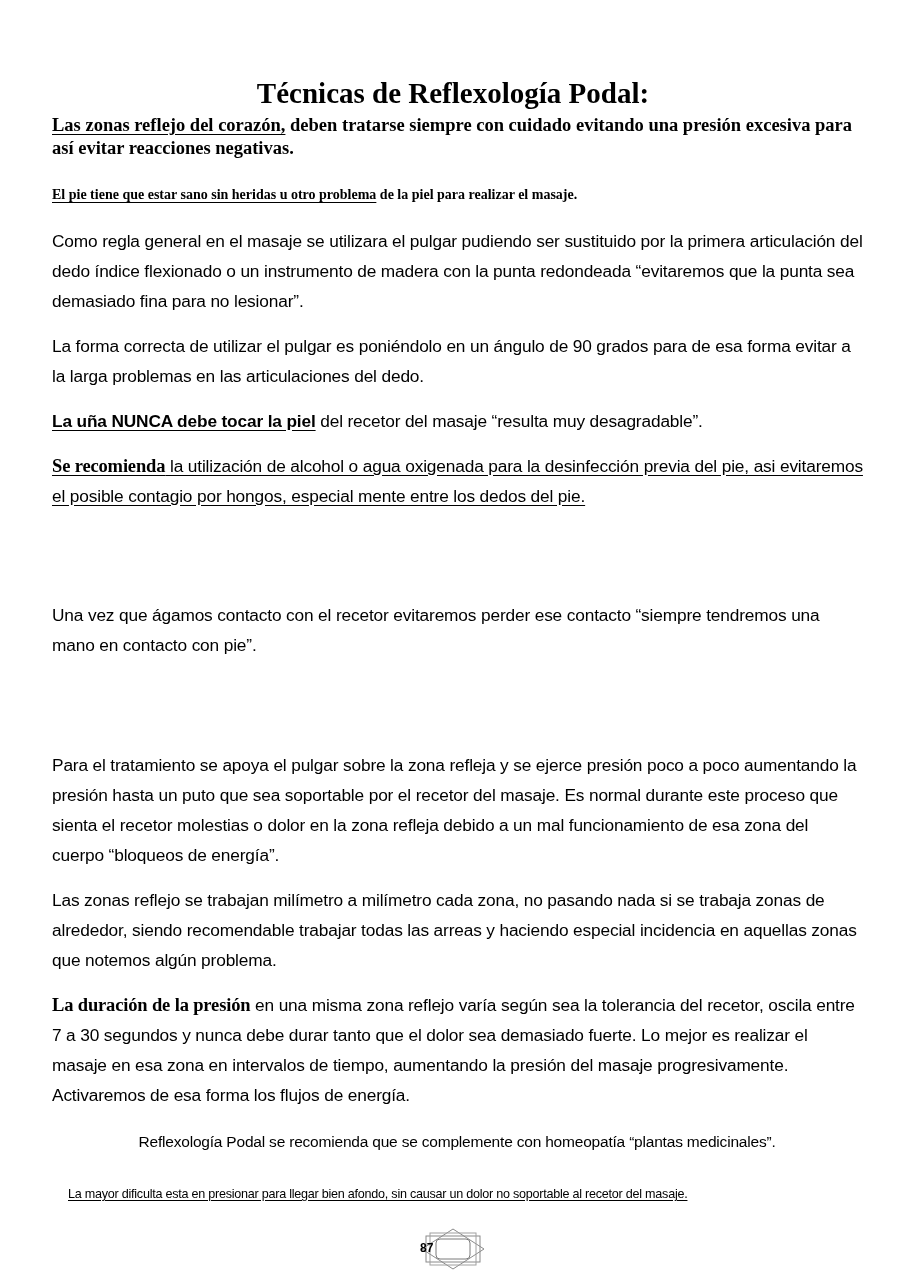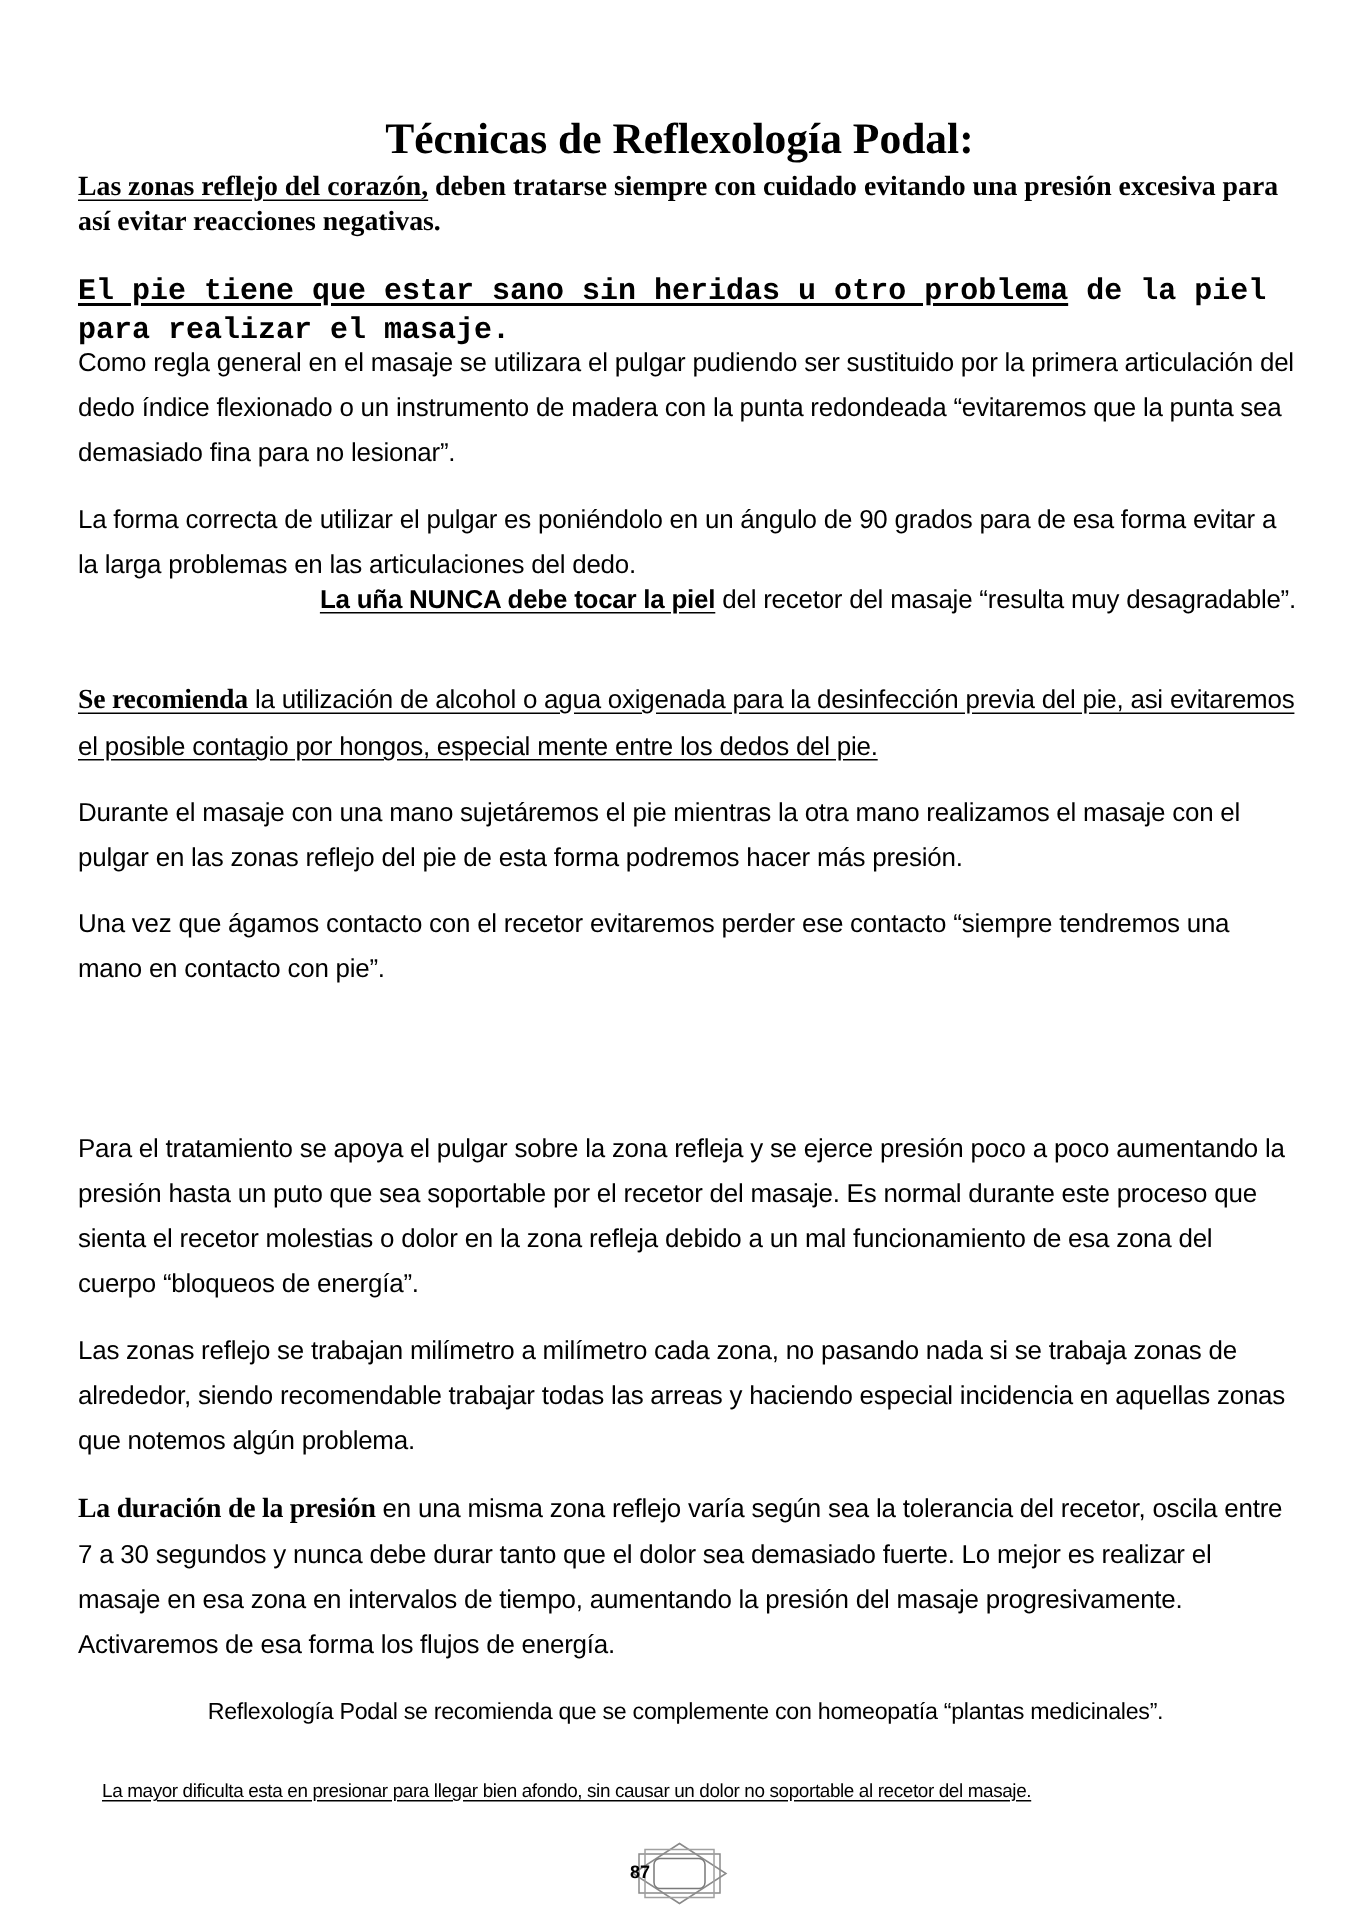--- a/index.html
+++ b/index.html
@@ -4,21 +4,21 @@
 <style>
   html, body { margin:0; padding:0; background:#ffffff; }
   body { width:906px; height:1280px; position:relative; overflow:hidden; color:#000; }
   .page { position:absolute; left:0; top:0; width:906px; height:1280px; }
   .title {
     position:absolute; left:0; top:56px; width:906px; text-align:center;
     font-family:"Liberation Serif", serif; font-weight:bold; font-size:29px; line-height:36px;
   }
   .serif-bold { font-family:"Liberation Serif", serif; font-weight:bold; }
   .p1 { position:absolute; left:52px; top:114px; width:810px; font-size:18.5px; line-height:23px; }
-  .p2 { position:absolute; left:52px; top:182px; width:820px; font-size:20px; line-height:26px;font-family:Liberation Mono, monospace; }
+  .p2 { position:absolute; left:52px; top:182px; width:820px; font-size:14px; line-height:26px; }
   .body-p {
     position:absolute; left:52px; width:812px;
     font-family:"Liberation Sans Narrow","Liberation Sans", sans-serif;
     font-size:17.3px; line-height:30px; letter-spacing:-0.15px;
   }
   .u { text-decoration:underline; text-underline-offset:3px; }
   .b { font-weight:bold; }
   .sb { font-family:"Liberation Serif", serif; font-weight:bold; font-size:18.5px; }
   .center-note {
     position:absolute; left:0; width:906px; text-align:center; top:1126px;
@@ -44,25 +44,24 @@
   <h1 class="title">Técnicas de Reflexología Podal:</h1>
 
   <p class="p1 serif-bold" style="margin:0;"><span class="u">Las zonas reflejo del corazón,</span><span> deben tratarse siempre con cuidado evitando una presión excesiva para así evitar reacciones negativas.</span></p>
 
   <p class="p2 serif-bold" style="margin:0;"><span class="u">El pie tiene que estar sano sin heridas u otro problema</span><span> de la piel para realizar el masaje.</span></p>
 
   <p class="body-p" style="top:226px; margin:0;">Como regla general en el masaje se utilizara el pulgar pudiendo ser sustituido por la primera articulación del dedo índice flexionado o un instrumento de madera con la punta redondeada  “evitaremos que la punta sea demasiado fina para no lesionar”.</p>
 
   <p class="body-p" style="top:331px; margin:0;">La forma correcta de utilizar el pulgar es poniéndolo en un ángulo de 90 grados para de esa forma evitar a la larga problemas en las articulaciones del dedo.</p>
 
-  <p class="body-p" style="top:384px; margin:0;text-align:right;"><span class="u b">La uña  NUNCA  debe tocar la piel</span><span>  del recetor del masaje “resulta muy desagradable”.</span></p>
+  <p class="body-p" style="top:406px; margin:0;"><span class="u b">La uña  NUNCA  debe tocar la piel</span><span>  del recetor del masaje “resulta muy desagradable”.</span></p>
 
   <p class="body-p" style="top:451px; margin:0;"><span class="u sb">Se recomienda</span><span class="u"> la utilización de alcohol o agua oxigenada para la desinfección previa del pie, asi evitaremos el posible contagio por hongos, especial mente entre los dedos del pie.</span></p>
 
-  <p class="body-p" style="top:526px; margin:0;">Durante el masaje con una mano sujetáremos el pie mientras la otra mano realizamos el masaje con el pulgar en las zonas reflejo del pie de esta forma podremos hacer más presión.</p>
 
   <p class="body-p" style="top:600px; margin:0;">Una vez que ágamos contacto con el recetor evitaremos perder ese contacto “siempre tendremos una mano en contacto con pie”.</p>
 
 
   <p class="body-p" style="top:750px; margin:0;">Para el tratamiento se apoya el pulgar sobre la zona refleja y se ejerce presión poco a poco aumentando la presión hasta un puto que sea soportable por el recetor del masaje. Es normal durante este proceso que sienta el recetor molestias o dolor en la zona refleja debido a un mal funcionamiento de esa zona del cuerpo “bloqueos de energía”.</p>
 
   <p class="body-p" style="top:885px; margin:0;">Las zonas reflejo se trabajan milímetro a milímetro cada zona, no pasando nada si se trabaja zonas de alrededor, siendo recomendable trabajar todas las arreas y haciendo especial incidencia en aquellas zonas que notemos algún problema.</p>
 
   <p class="body-p" style="top:990px; margin:0;"><span class="sb">La duración de la presión</span><span> en una misma zona reflejo varía según sea la tolerancia del recetor, oscila entre 7 a 30 segundos y nunca debe durar tanto que el dolor sea demasiado fuerte. Lo mejor es realizar el masaje en esa zona en intervalos de tiempo, aumentando la presión del masaje progresivamente. Activaremos de esa forma los flujos de energía.</span></p>
 

